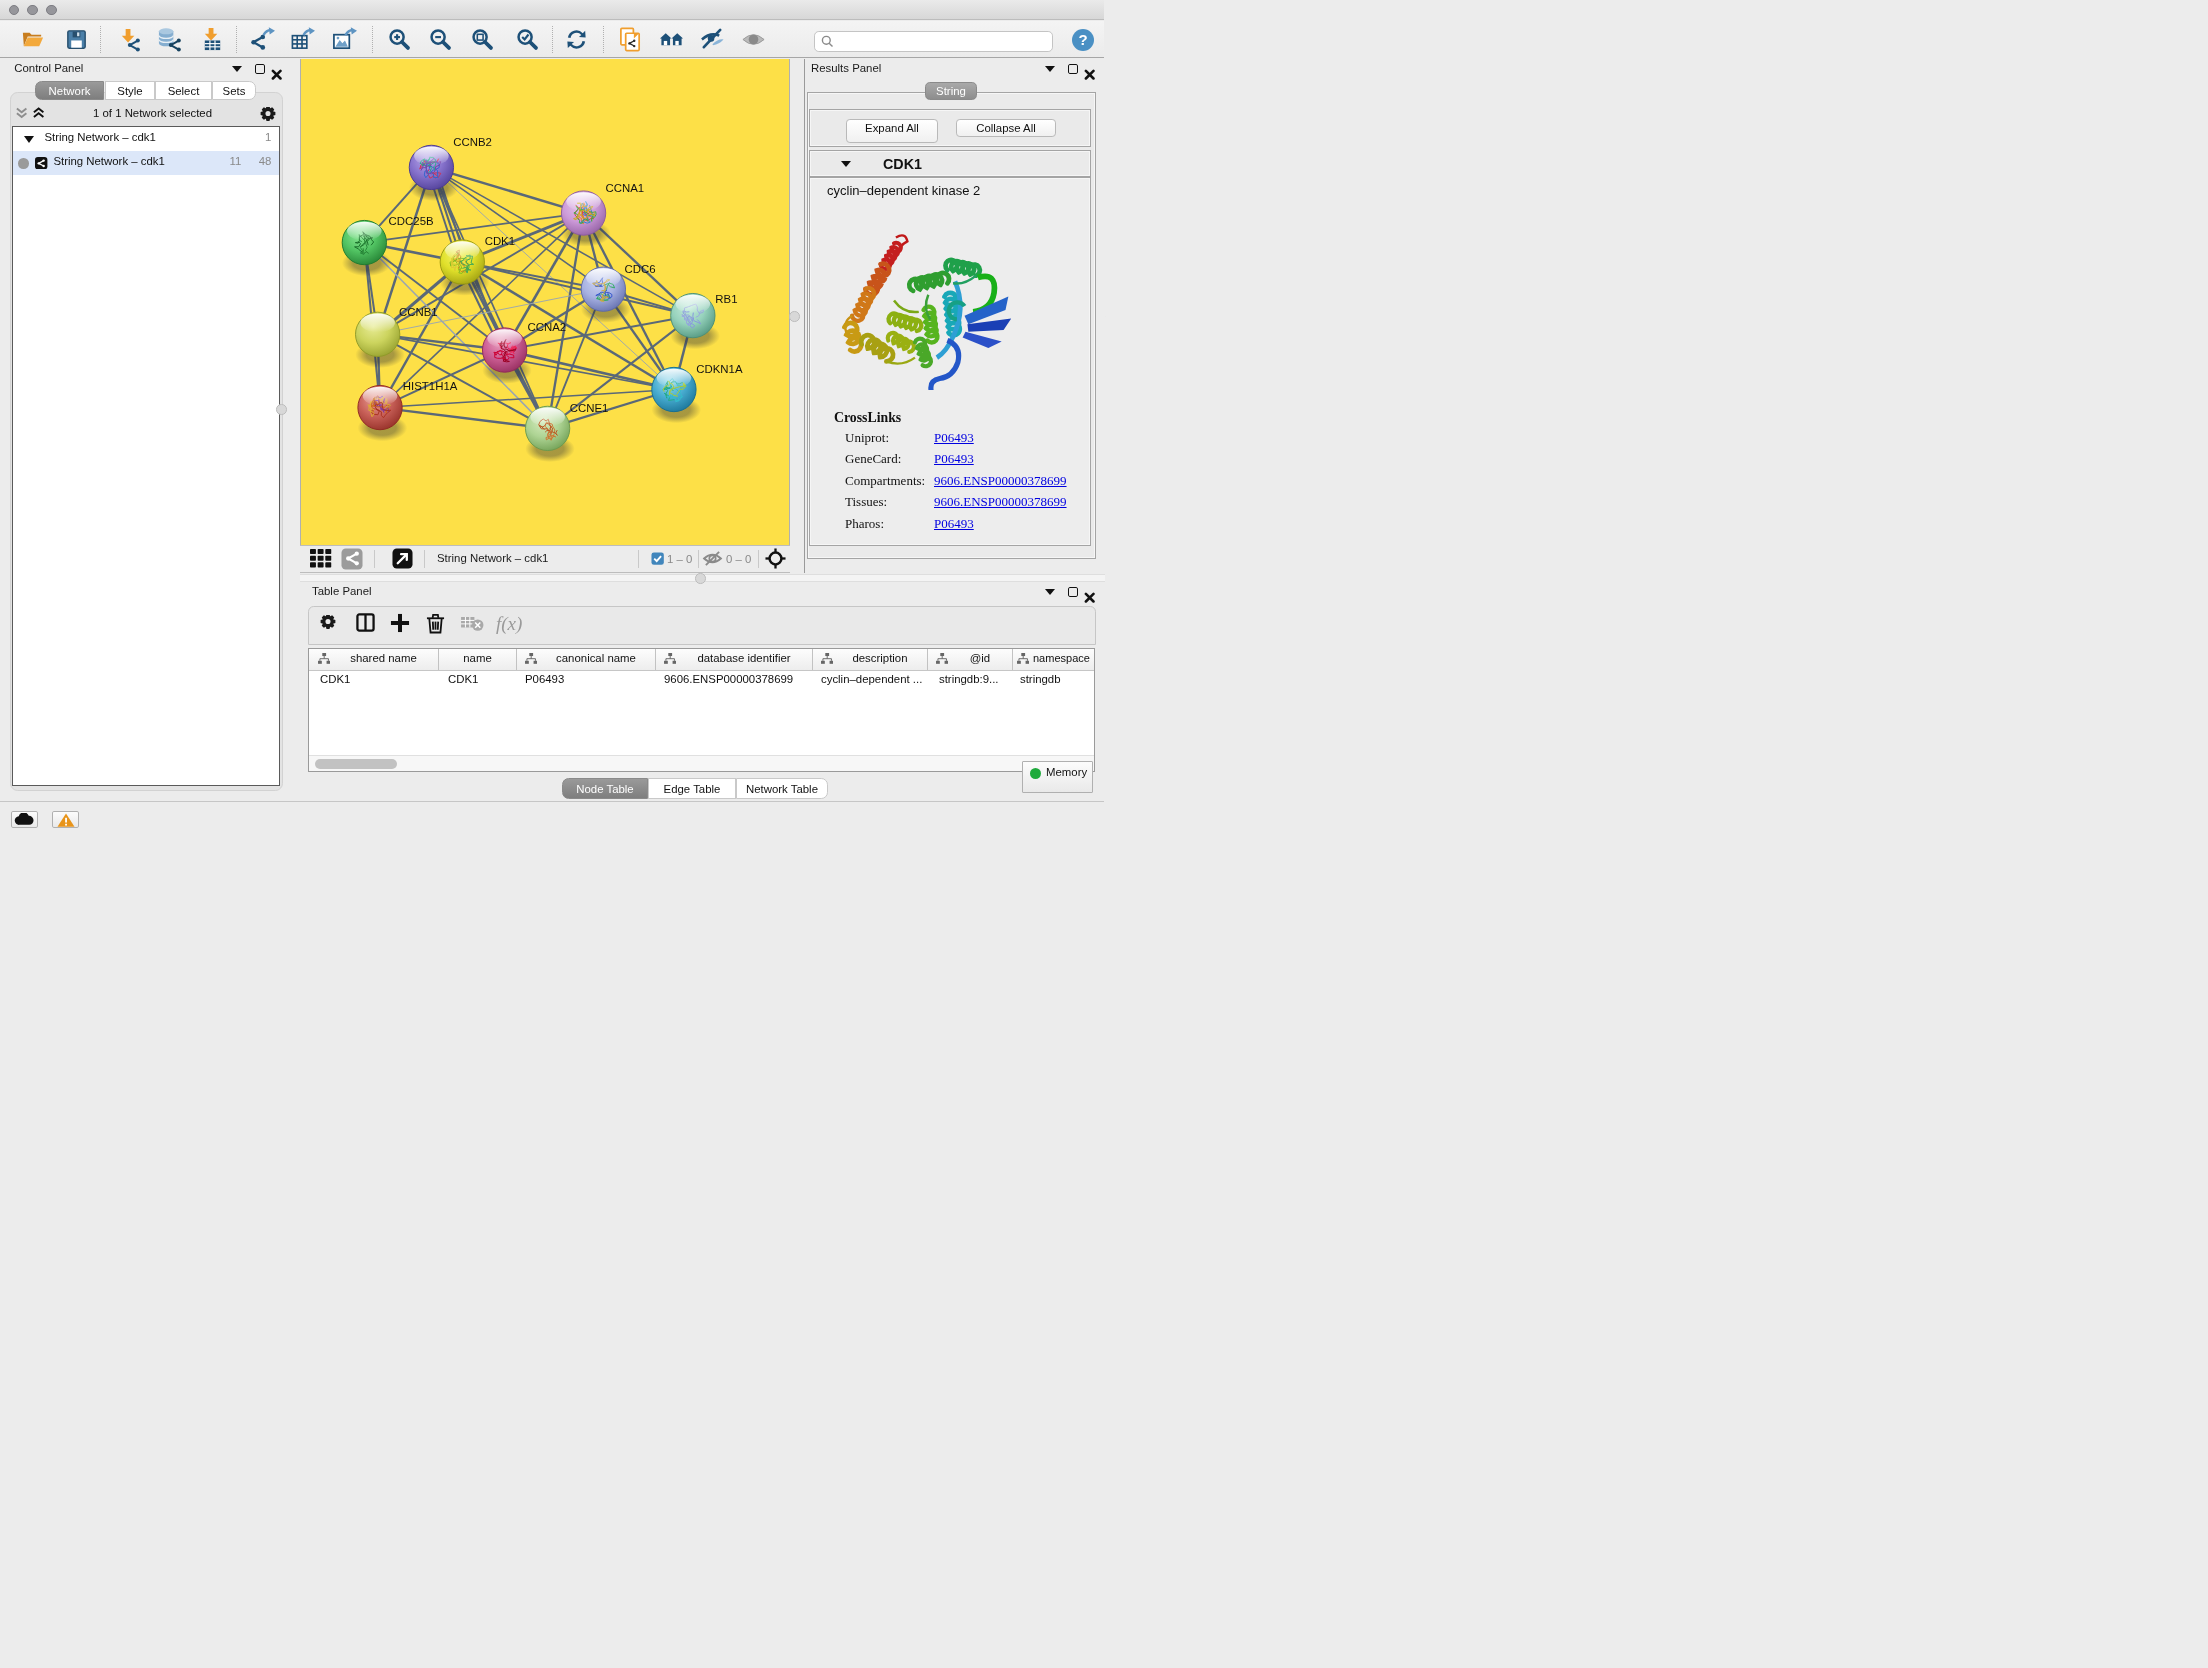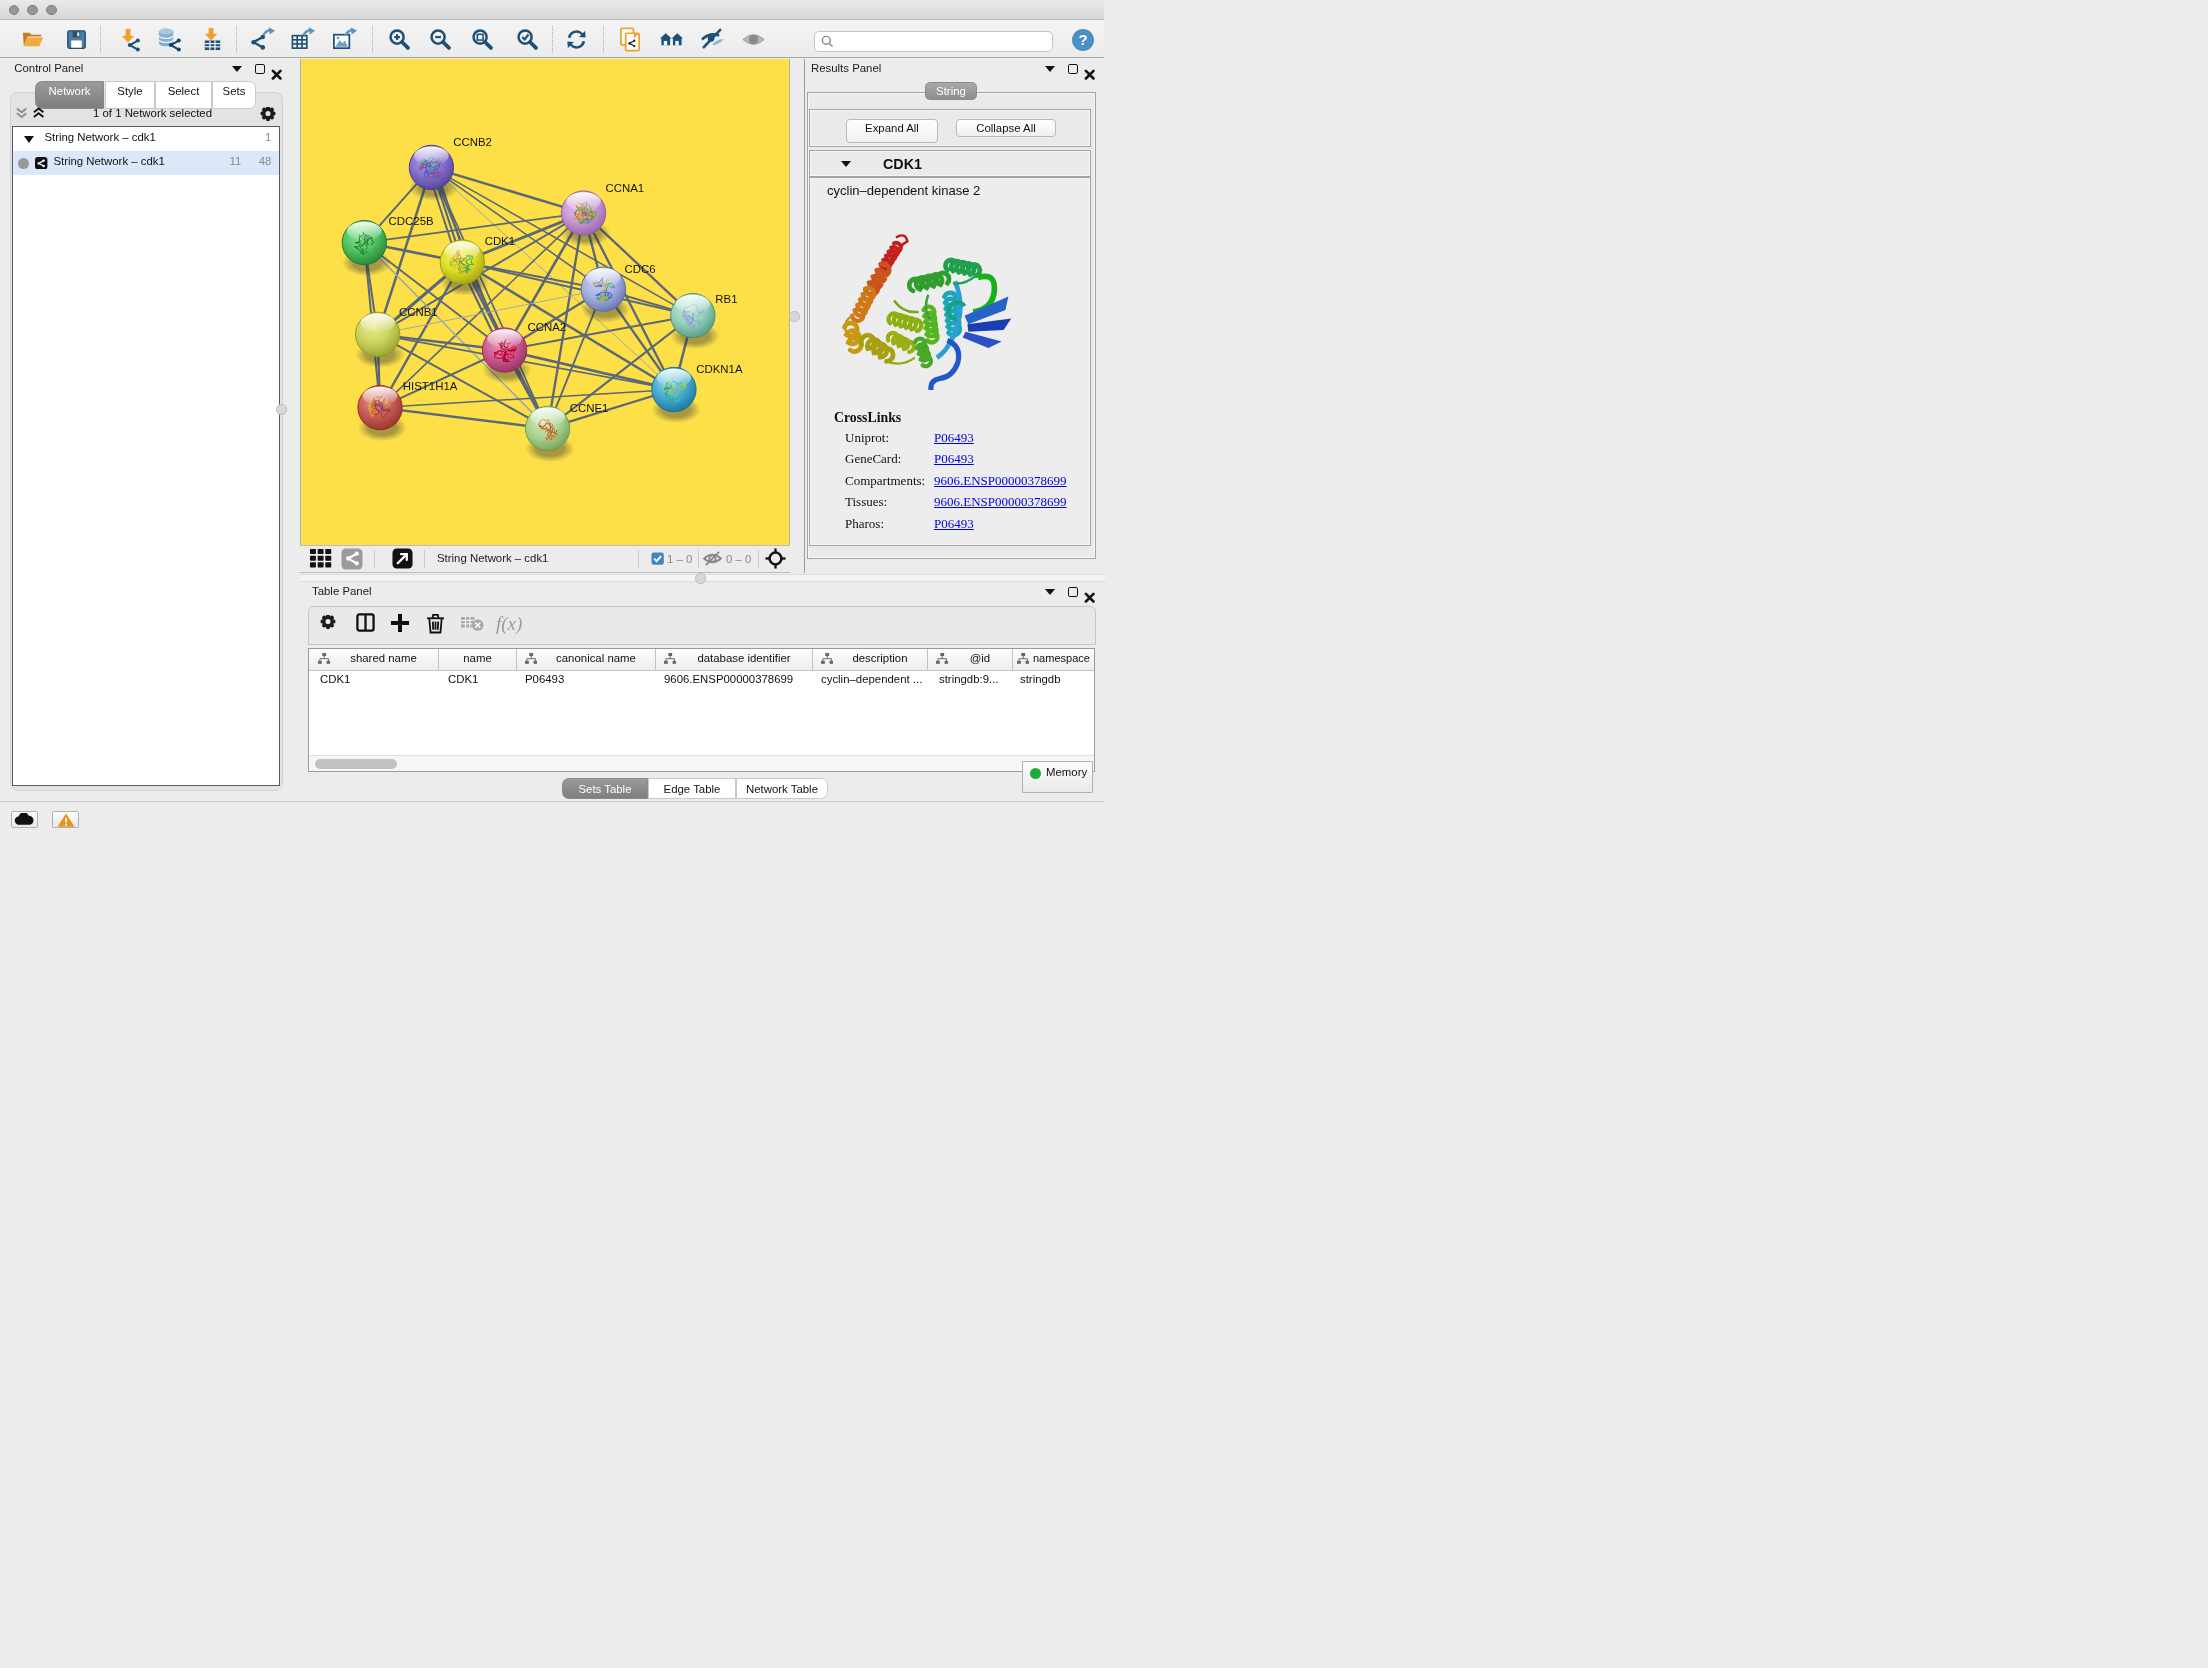--- a/index.html
+++ b/index.html
@@ -18,21 +18,21 @@
 .searchbox { position:absolute; left:814px; top:9.5px; width:239px; height:21px;
   background:#fff; border:1px solid #c4c4c4; border-radius:4.8px; display:flex; align-items:center; }
 .helpbtn { position:absolute; left:1072px; top:8px; width:22px; height:22px; border-radius:50%;
   background:#4a90c4; color:#fff; font-weight:bold; font-size:15px; text-align:center; line-height:22px; }
 .paneltitle { position:absolute; font-size:11.4px; color:#1a1a1a; }
 .tri { width:0;height:0;border-left:5.2px solid transparent;border-right:5.2px solid transparent;border-top:6.7px solid #111; }
 .sqr { width:9.5px;height:9.5px;border:1.7px solid #111;border-radius:1.9px; }
 
 #cpbox { position:absolute; left:9.5px; top:92px; width:273px; height:699px;
   background:#e3e3e3; border:1px solid #d2d2d2; border-radius:7.6px; }
-.tabseg { position:absolute; top:81px; height:28px; font-size:11.4px; text-align:center;
+.tabseg { position:absolute; top:81px; height:19px; font-size:11.4px; text-align:center;
   background:#fff; border:1px solid #c9c9c9; color:#111; line-height:18px; }
 .tabsel { background:linear-gradient(#9a9a9a,#7e7e7e); color:#fff; border-color:#8a8a8a; }
 #treebox { position:absolute; left:12.4px; top:126px; width:268px; height:660px;
   background:#fff; border:1px solid #5a5a5a; }
 
 #canvas { position:absolute; left:300px; top:59px; width:490px; height:486px; background:#fde047;
   border-left:1px solid #b0b0b0; border-right:1px solid #b0b0b0; }
 .netsvg { position:absolute; left:0; top:0; }
 #netbar { position:absolute; left:300px; top:545px; width:490px; height:27.6px; background:#ececec;
   border-top:1px solid #bdbdbd; border-bottom:1px solid #bdbdbd; }
@@ -723,21 +723,21 @@
 <div style="position:absolute;left:320px;top:673px;font-size:11.4px;color:#111;white-space:nowrap">CDK1</div>
 <div style="position:absolute;left:448px;top:673px;font-size:11.4px;color:#111;white-space:nowrap">CDK1</div>
 <div style="position:absolute;left:525px;top:673px;font-size:11.4px;color:#111;white-space:nowrap">P06493</div>
 <div style="position:absolute;left:664px;top:673px;font-size:11.4px;color:#111;white-space:nowrap">9606.ENSP00000378699</div>
 <div style="position:absolute;left:821px;top:673px;font-size:11.4px;color:#111;white-space:nowrap">cyclin–dependent ...</div>
 <div style="position:absolute;left:939px;top:673px;font-size:11.4px;color:#111;white-space:nowrap">stringdb:9...</div>
 <div style="position:absolute;left:1020px;top:673px;font-size:11.4px;color:#111;white-space:nowrap">stringdb</div>
 <div id="hsb">
     <div id="hsbthumb"></div>
   </div>
-<div class="bottabseg" style="left:562px;width:86px;border-radius:6.7px 0 0 6.7px;background:linear-gradient(#9a9a9a,#7e7e7e);color:#fff;border-color:#8a8a8a">Sets Table</div>
+<div class="bottabseg" style="left:562px;width:86px;border-radius:6.7px 0 0 6.7px;background:linear-gradient(#9a9a9a,#7e7e7e);color:#fff;border-color:#8a8a8a">Node Table</div>
 <div class="bottabseg" style="left:648px;width:88px">Edge Table</div>
 <div class="bottabseg" style="left:736px;width:92px;border-radius:0 6.7px 6.7px 0">Network Table</div>
 
 <div id="statusbar"></div>
 <div class="sbtn" style="left:10.5px;width:27.6px"><svg width="20" height="13.3" viewBox="0 0 21 14" style="margin:1px 2.9px">
       <path d="M5.5 12.5 a4.5 4.5 0 0 1 -0.5 -9 a5.5 5.5 0 0 1 10.5 -0.5 a4 4 0 0 1 0.5 9.5 Z" fill="#111"></path>
     </svg></div>
 <div class="sbtn" style="left:52px;width:27px"><svg width="18" height="14.3" viewBox="0 0 19 15" style="margin:1px 3.8px">
       <path d="M9.5 0.5 L18.5 14.5 L0.5 14.5 Z" fill="#e8941a"></path>
       <rect x="8.6" y="5" width="1.9" height="5" fill="#fff"></rect>

